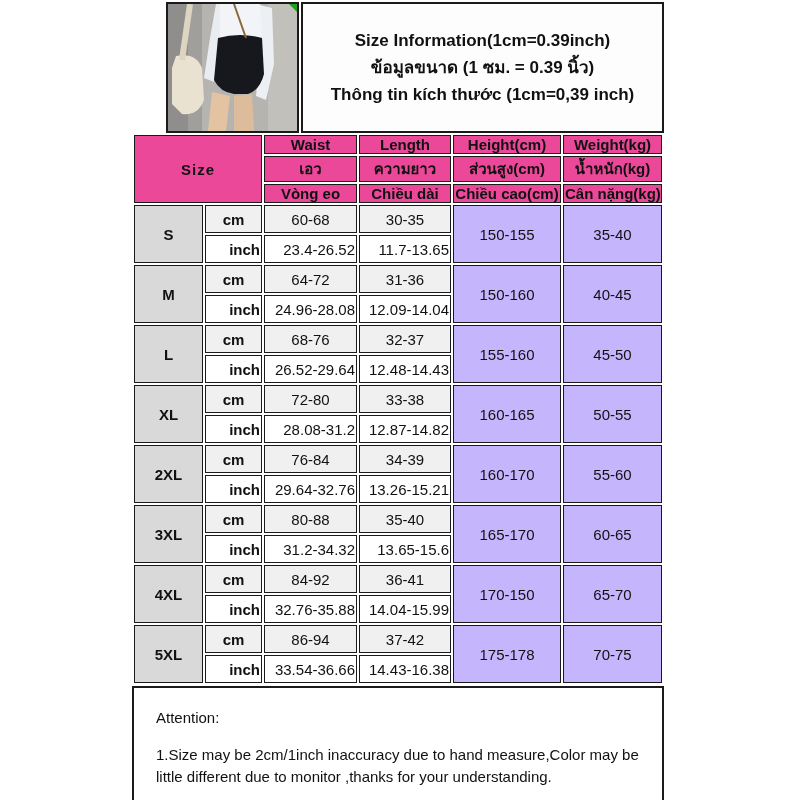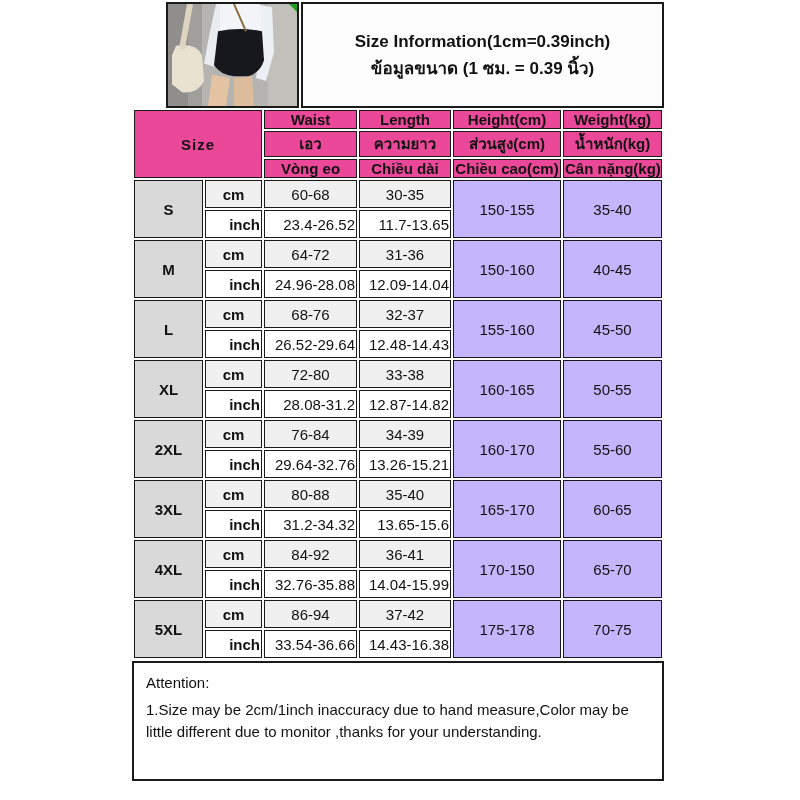--- a/index.html
+++ b/index.html
@@ -3,21 +3,21 @@
 <meta charset="utf-8">
 <style>
   html,body{margin:0;padding:0;}
   body{
     width:800px;height:800px;background:#ffffff;position:relative;
     font-family:"Liberation Sans","DejaVu Sans",sans-serif;color:#111;
     overflow:hidden;
   }
   .sheet{position:absolute;left:132px;top:2px;width:532px;}
   
-  .top-row{display:flex;gap:2px;height:106px;padding-left:34px;}
+  .top-row{display:flex;gap:2px;height:131px;padding-left:34px;}
   .photo{
     width:129px;flex:0 0 129px;border:2px solid #1a1a1a;position:relative;
     overflow:hidden;background:#b3b1ad;
   }
   .photo svg{display:block;width:100%;height:100%;}
   .corner-flag{
     position:absolute;top:0;right:0;width:0;height:0;
     border-top:8px solid #1f9e1f;border-left:8px solid transparent;z-index:3;
   }
   .titlebox{
@@ -42,21 +42,21 @@
   td.c-unit{font-weight:bold;margin-top:11px;}
   tr.row-cm td.c-unit, tr.row-cm td.c-val{background:#f0f0f0;}
   tr.row-inch td{background:#ffffff;text-align:right;}
   td.c-span{background:#c4b5fd;}
   tr.row-cm td, tr.row-inch td{height:26px;}
   
   .attention{
     border:2px solid #1a1a1a;margin-top:1px;height:110px;
     padding:3px 6px;font-size:15px;line-height:1.42;background:#fff;
   }
-  .attention p{margin:6px;}
+  .attention p{margin:16px;}
 </style>
 </head>
 <body>
 
 <div class="sheet">
 
   <div class="top-row">
     <div class="photo">
       <svg viewBox="0 0 129 127" preserveAspectRatio="none">
         <rect x="0" y="0" width="129" height="127" fill="#b6b4b0"></rect>
@@ -79,20 +79,21 @@
         <path d="M66 0 L78 34" stroke="#8a6a3a" stroke-width="2" fill="none"></path>
 
         <path d="M8 52 Q28 48 34 64 L36 96 Q30 112 14 110 L4 100 L4 64 Z" fill="#e9e2d0"></path>
         <path d="M22 0 L14 56" stroke="#ddd5c2" stroke-width="6" fill="none"></path>
       </svg>
       <div class="corner-flag"></div>
     </div>
     <div class="titlebox">
       <div>Size Information(1cm=0.39inch)</div>
       <div>ข้อมูลขนาด (1 ซม. = 0.39 นิ้ว)</div>
+      <div>Thông tin kích thước (1cm=0,39 inch)</div>
     </div>
   </div>
 
   <table class="size-table">
     <colgroup>
       <col style="width:69px">
         <col style="width:57px">
         <col style="width:93px">
       <col style="width:92px">
         <col style="width:108px">

